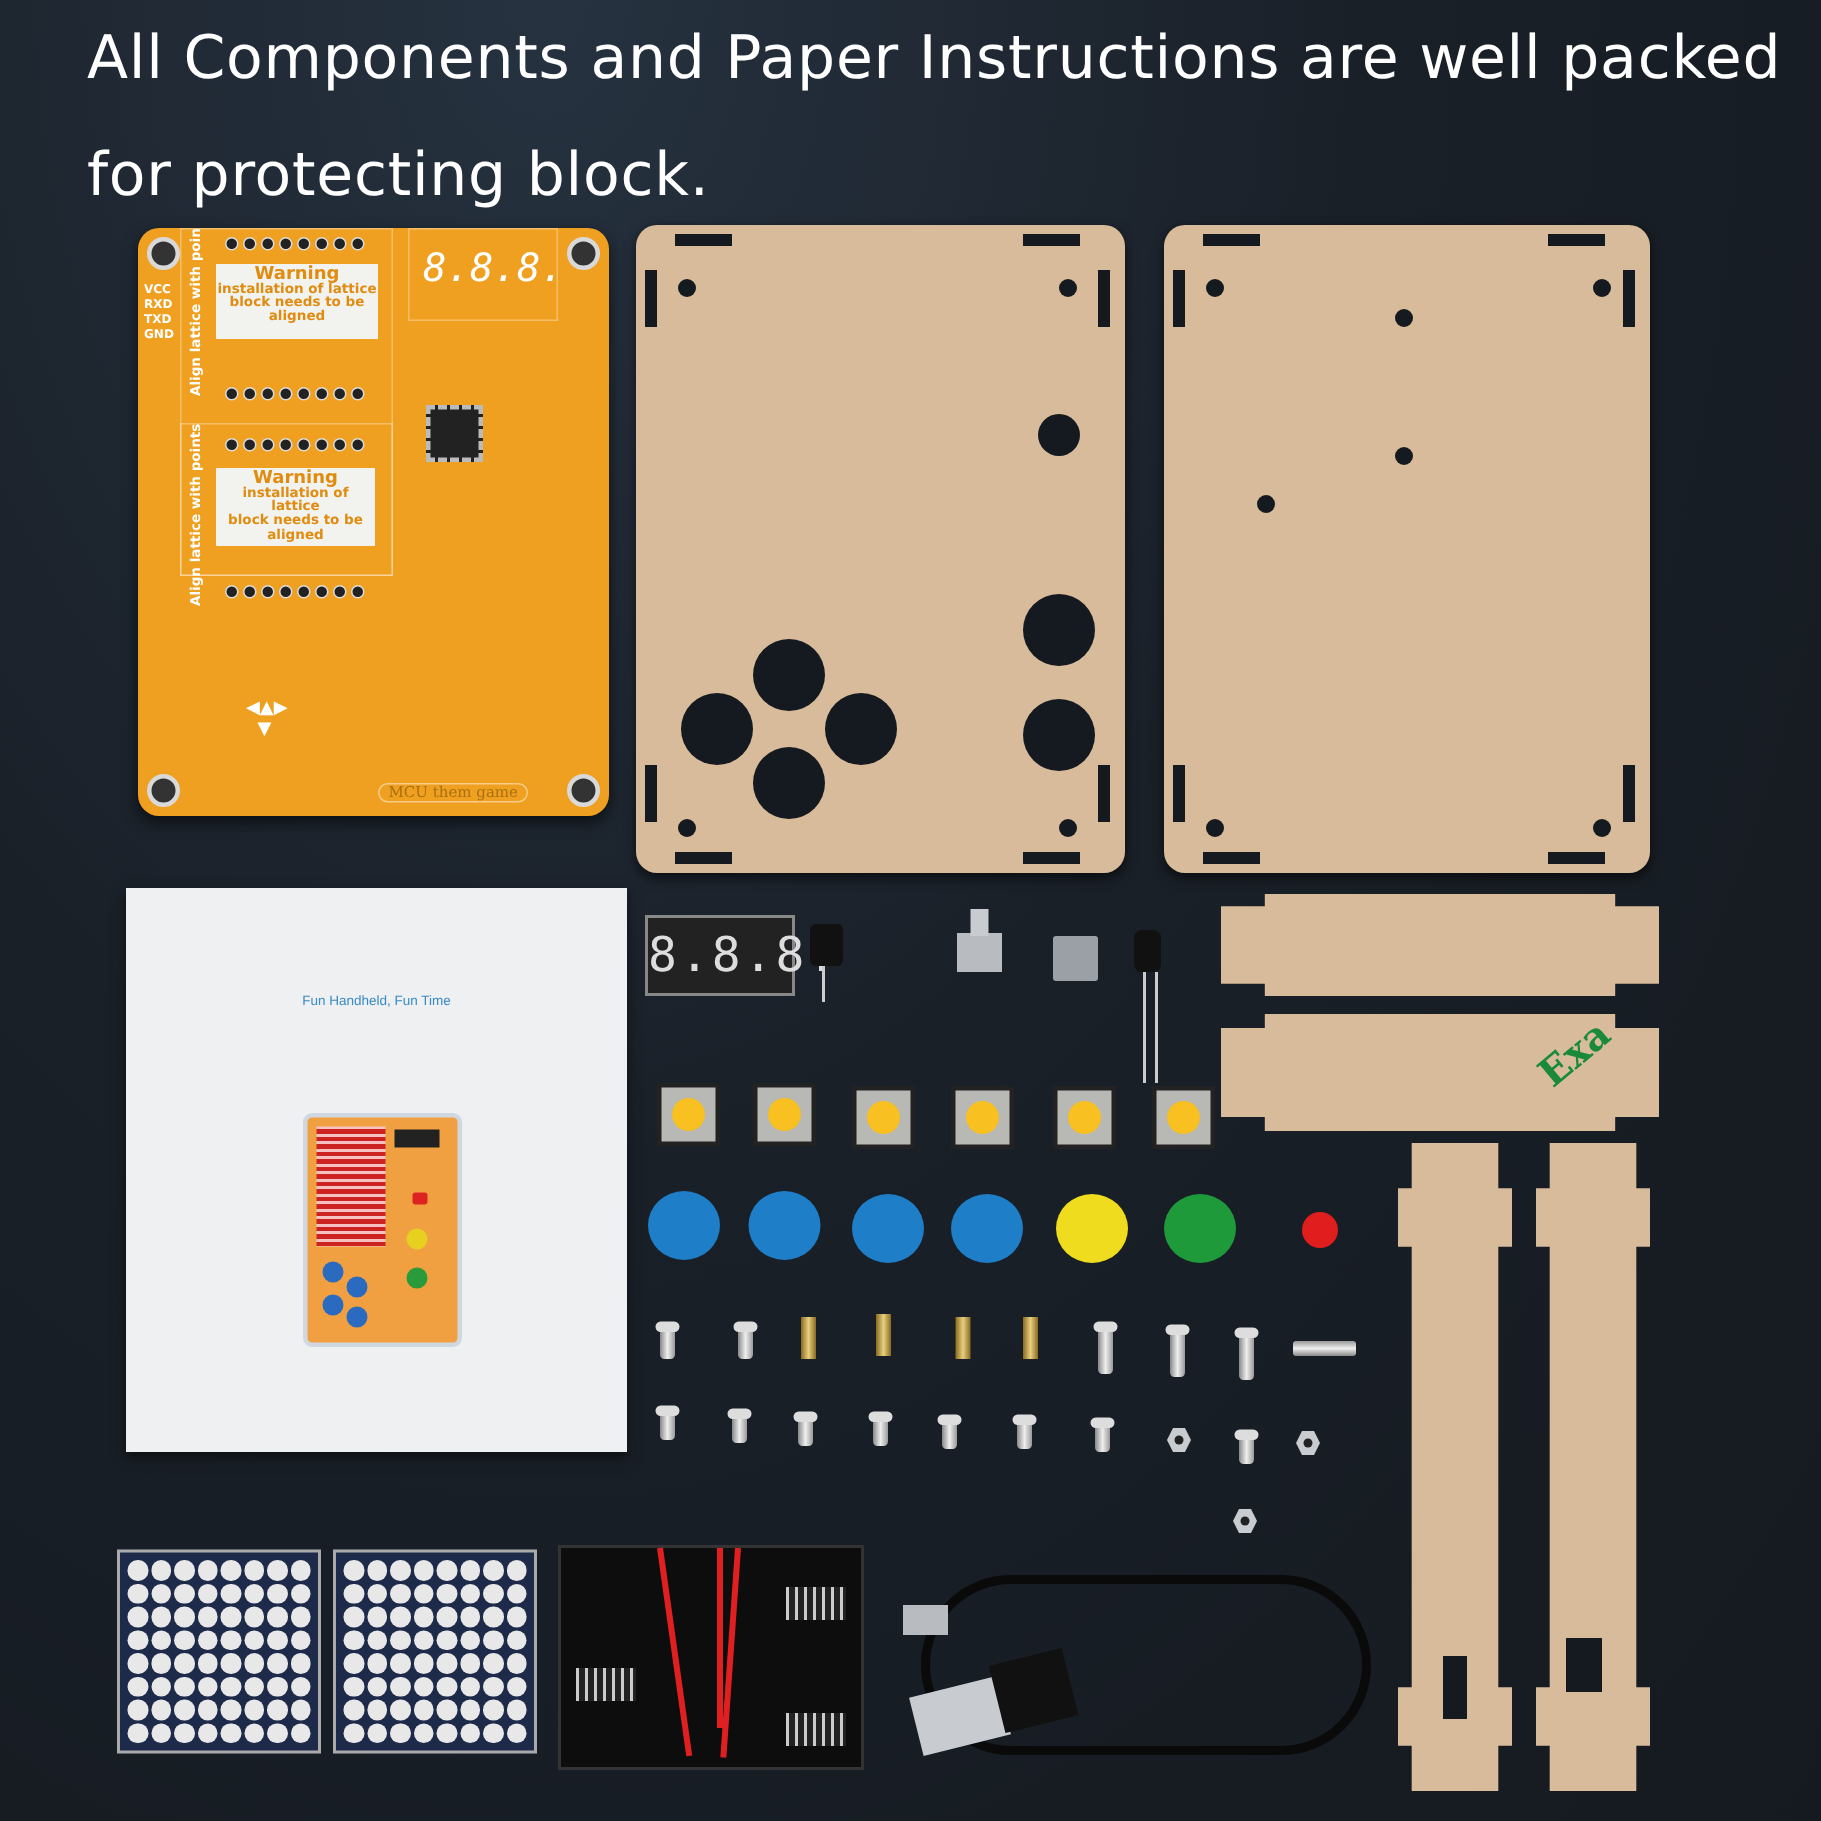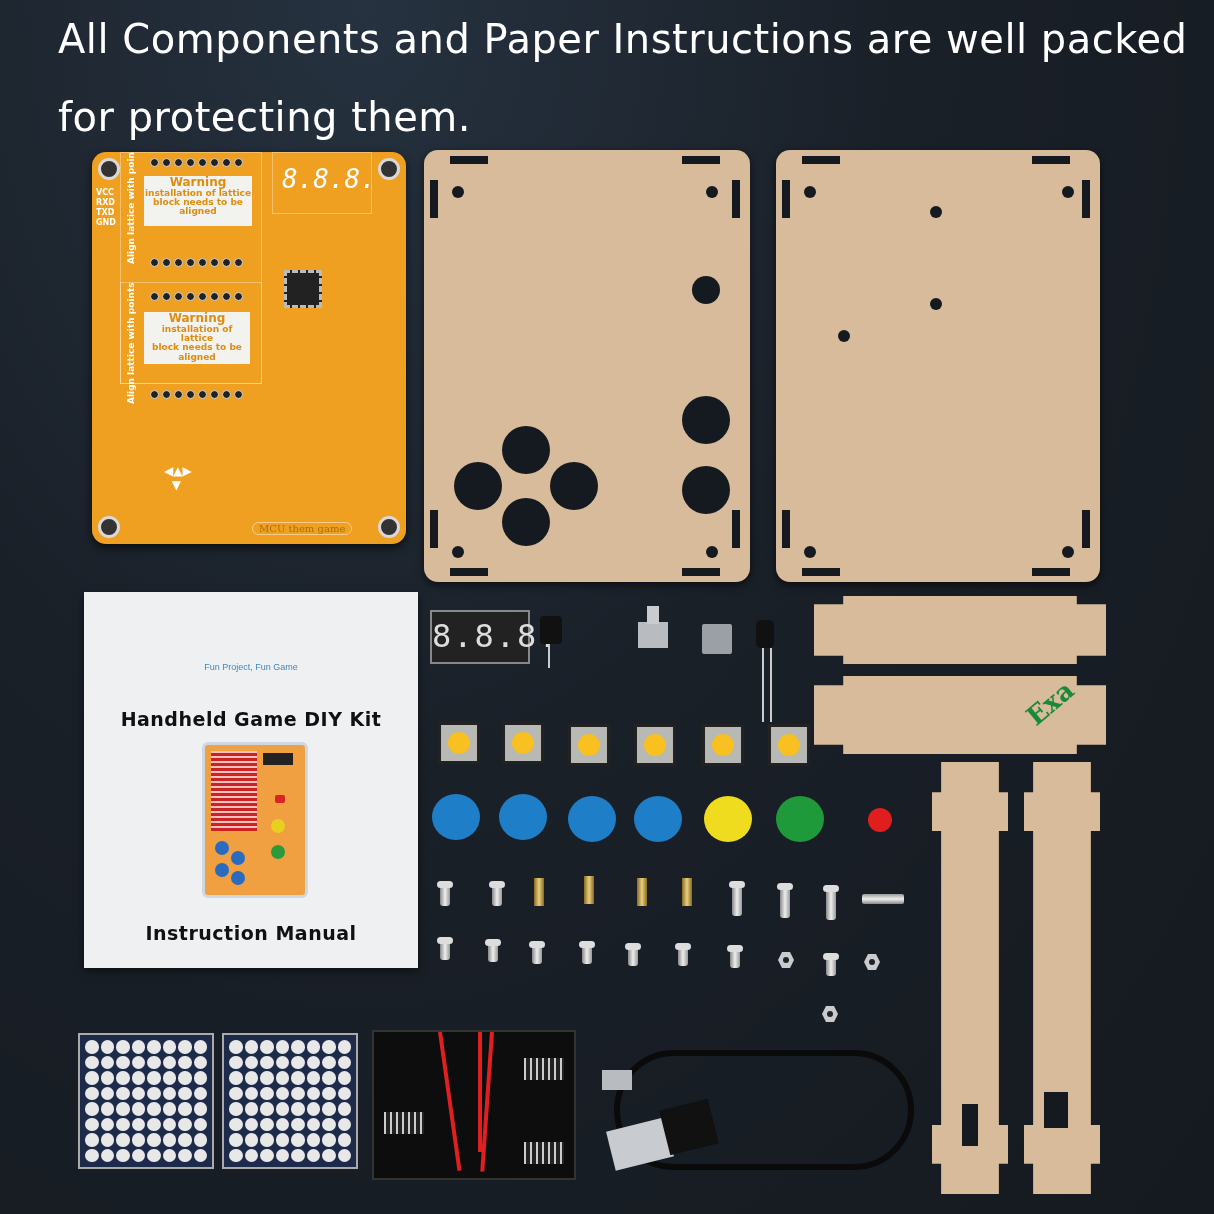--- a/index.html
+++ b/index.html
@@ -51,21 +51,21 @@
   .matrix i{display:block;border-radius:50%;background:#e8e8e8;}
   .battery{left:372px;top:1030px;width:200px;height:146px;background:#0d0d0d;border:2px solid #333;}
   .stick{position:absolute;background:#d8bb9a;box-shadow:0 2px 6px rgba(0,0,0,.5);}
 </style>
 </head>
 <body>
 
 <div class="bg"></div>
 
 <div class="headline h1">All Components and Paper Instructions are well packed</div>
-<div class="headline h2">for protecting them.</div>
+<div class="headline h2">for protecting block.</div>
 
 <div class="abs pcb">
   <div class="mount" style="left:6px;top:6px"></div>
   <div class="mount" style="left:286px;top:6px"></div>
   <div class="mount" style="left:6px;top:364px"></div>
   <div class="mount" style="left:286px;top:364px"></div>
   <div class="side">
     <div>VCC</div>
       <div>RXD</div>
       <div>TXD</div>
@@ -168,34 +168,32 @@
   <div class="hole" style="left:28px;top:36px;width:12px;height:12px"></div>
   <div class="hole" style="left:286px;top:36px;width:12px;height:12px"></div>
   <div class="hole" style="left:28px;top:396px;width:12px;height:12px"></div>
   <div class="hole" style="left:286px;top:396px;width:12px;height:12px"></div>
   <div class="hole" style="left:154px;top:56px;width:12px;height:12px"></div>
   <div class="hole" style="left:154px;top:148px;width:12px;height:12px"></div>
   <div class="hole" style="left:62px;top:180px;width:12px;height:12px"></div>
 </div>
 
 <div class="abs manual">
-  <div class="tag">Fun Project, Fun Game</div>
-  <div class="title">Handheld Game DIY Kit</div>
+  <div class="tag">Fun Handheld, Fun Time</div>
   <div class="device">
     <div class="mat" style="background:repeating-linear-gradient(0deg,#c22 0 3px,#f6c0c0 3px 5px)"></div>
     <div style="position:absolute;left:58px;top:8px;width:30px;height:12px;background:#222"></div>
     <div class="btn" style="left:10px;top:96px;background:#2a6bc0"></div>
     <div class="btn" style="left:26px;top:106px;background:#2a6bc0"></div>
     <div class="btn" style="left:10px;top:118px;background:#2a6bc0"></div>
     <div class="btn" style="left:26px;top:126px;background:#2a6bc0"></div>
     <div class="btn" style="left:66px;top:74px;background:#e8d020"></div>
     <div class="btn" style="left:66px;top:100px;background:#2a9a3a"></div>
     <div class="btn" style="left:70px;top:50px;width:10px;height:8px;border-radius:2px;background:#d22"></div>
   </div>
-  <div class="foot">Instruction Manual</div>
 </div>
 
 <div class="abs seg7">8.8.8.</div>
 <div class="abs" style="left:540px;top:616px;width:22px;height:28px;background:#111;border-radius:4px"></div>
 <div class="abs" style="left:548px;top:644px;width:2px;height:24px;background:#ccc"></div>
 <div class="abs" style="left:638px;top:622px;width:30px;height:26px;background:#b8bcc0"></div>
 <div class="abs" style="left:647px;top:606px;width:12px;height:18px;background:#c8ccd0"></div>
 <div class="abs" style="left:702px;top:624px;width:30px;height:30px;background:#9aa0a6;border-radius:2px"></div>
 <div class="abs" style="left:756px;top:620px;width:18px;height:28px;background:#111;border-radius:5px"></div>
 <div class="abs" style="left:762px;top:648px;width:2px;height:74px;background:#ccc"></div>

